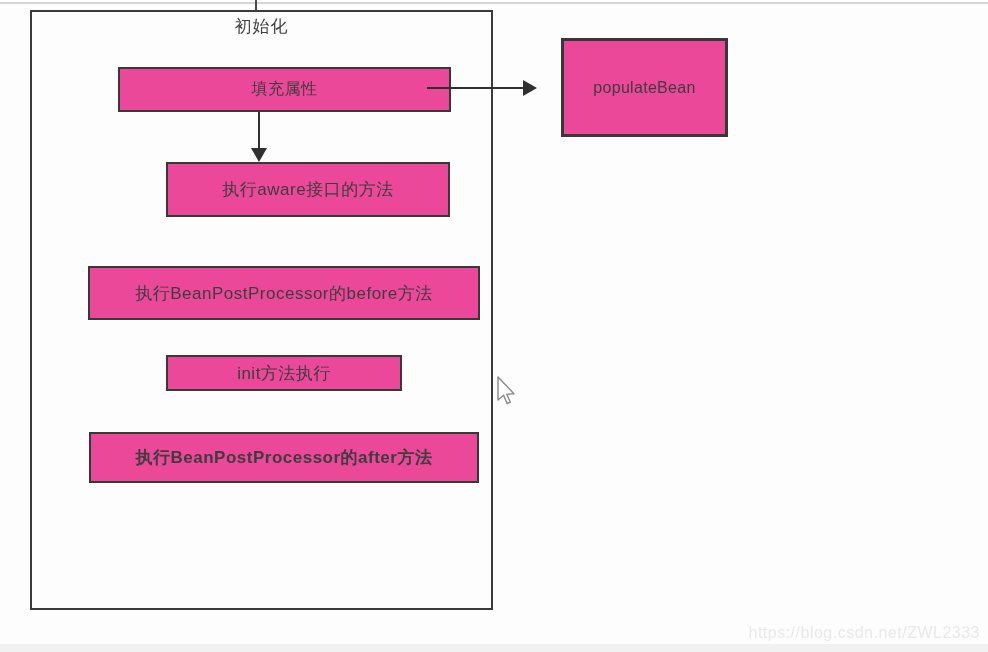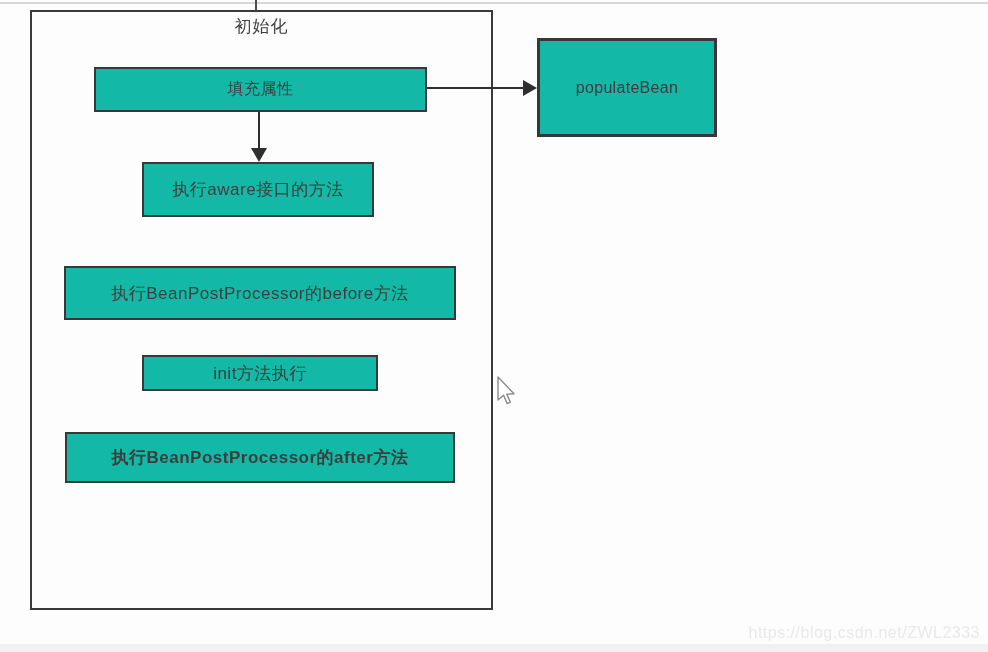--- a/index.html
+++ b/index.html
@@ -20,27 +20,27 @@
     border:2px solid #3a3a3a; background:transparent;padding-left:20px;
   }
   .outer-label {
     position:absolute; top:3px; left:0; right:0;
     text-align:center; font-size:17px; color:#3f3f3f; letter-spacing:1px;
   }
 
   .node {
     position:absolute;
     border:2px solid #383838;
-    background:#14b8a6;
+    background:#ec4899;
     display:flex; align-items:center; justify-content:center;
-    color:#3d3d3d; font-size:17px; letter-spacing:0.5px;
+    color:#3d3d3d; font-size:17px; letter-spacing:0.5px;margin-left:24px;
   }
   .node-fill      { left:94px;  top:67px;  width:333px; height:45px; font-size:16px; }
-  .node-populate  { left:537px; top:38px;  width:180px; height:99px; border-width:3px; font-size:16px; letter-spacing:0.3px; }
-  .node-aware     { left:142px; top:162px; width:232px; height:55px; }
+  .node-populate  { left:537px; top:38px;  width:167px; height:99px; border-width:3px; font-size:16px; letter-spacing:0.3px; }
+  .node-aware     { left:142px; top:162px; width:284px; height:55px; }
   .node-before    { left:64px;  top:266px; width:392px; height:54px; }
   .node-init      { left:142px; top:355px; width:236px; height:36px; }
   .node-after     { left:65px;  top:432px; width:390px; height:51px;font-weight:bold; }
 
   .arrow-line-h { position:absolute; left:427px; top:87px; width:98px; height:2px; background:#2f2f2f; }
   .arrow-head-right {
     position:absolute; left:523px; top:80px; width:0; height:0;
     border-top:8px solid transparent; border-bottom:8px solid transparent;
     border-left:14px solid #2f2f2f;
   }

